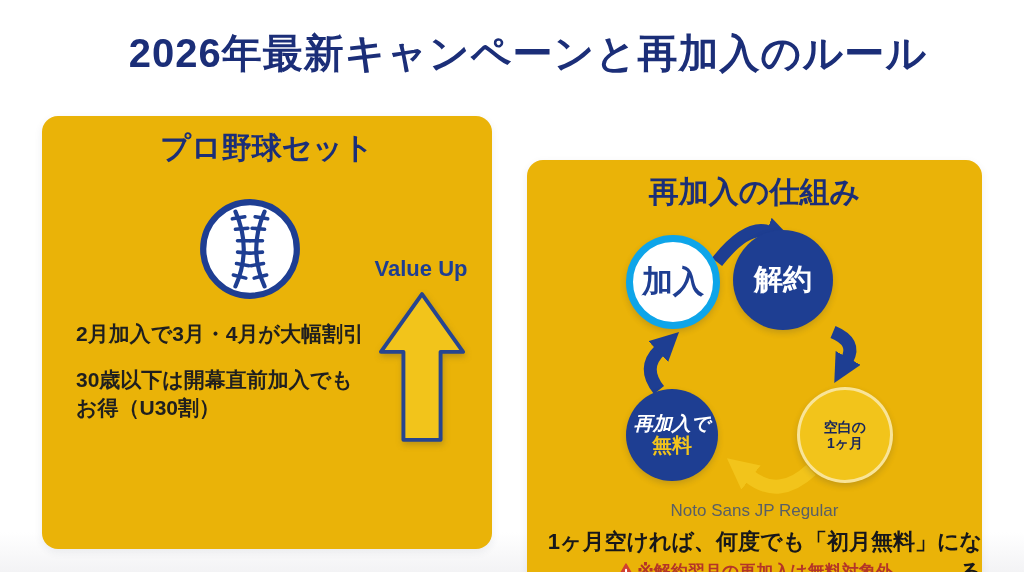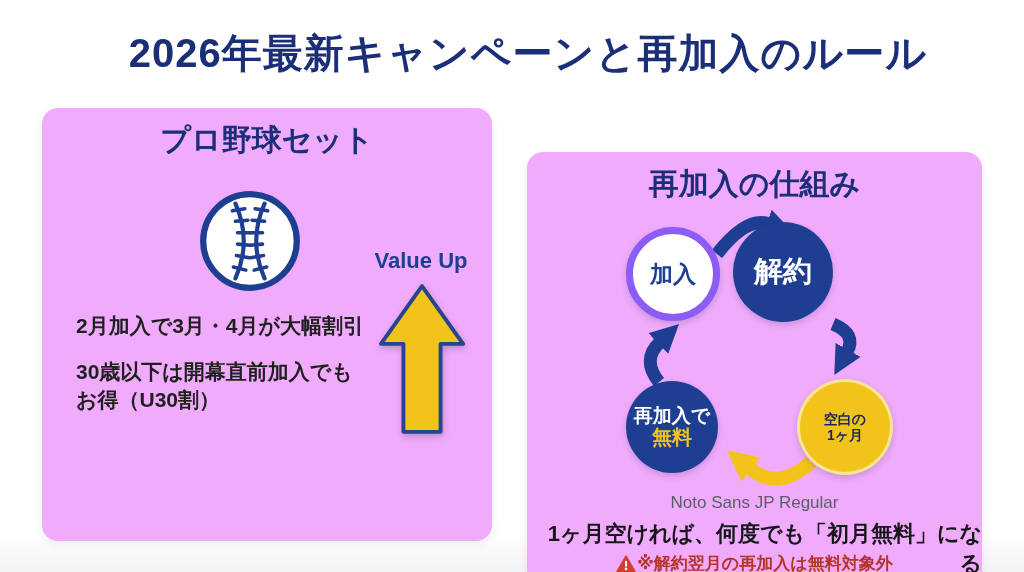--- a/index.html
+++ b/index.html
@@ -10,22 +10,22 @@
     background:linear-gradient(#ffffff 0 93%, #f3f3f5 100%);
     font-family:"Liberation Sans","DejaVu Sans",sans-serif;
     overflow:hidden;
   }
   .main-title {
     position:absolute; left:16px; top:26px; width:1024px;
     text-align:center; font-size:40px; font-weight:bold;
     color:#1b2e78; letter-spacing:1px;
   }
   .panel {
-    position:absolute; top:108px; height:433px;
-    background:#f0abfc; border-radius:16px;
+    position:absolute; top:116px; height:433px;
+    background:#eab308; border-radius:16px;
     box-shadow:0 3px 8px rgba(40,50,80,0.08);
   }
   .panel.left  { left:42px;  width:450px; }
   .panel.right { left:527px; width:455px;margin-top:44px; }
   .panel-title {
     position:absolute; top:12px; left:0; width:100%;
     text-align:center; font-size:30px; font-weight:bold; color:#1b2e78;
   }
   
   .baseball { position:absolute; left:156px; top:81px; width:104px; height:104px; }
@@ -38,29 +38,29 @@
   .lp-text { position:absolute; left:34px; color:#1f1f1f; font-weight:bold;
     font-size:21px; line-height:1.32; }
   .lp-point1 { top:204px; }
   .lp-point2 { top:250px; }
   
   .cycle-svg { position:absolute; left:0; top:0; width:455px; height:433px; }
   .node { position:absolute; border-radius:50%; display:flex; flex-direction:column;
     align-items:center; justify-content:center; text-align:center;
     font-weight:bold; line-height:1.15; box-shadow:0 3px 6px rgba(30,40,70,0.18); }
   .node-join   { left:99px;  top:75px;  width:94px;  height:94px;
-    background:#ffffff; border:7px solid #8b5cf6; color:#1e3e92; font-size:23px; }
+    background:#ffffff; border:7px solid #0ea5e9; color:#1e3e92; font-size:31px; }
   .node-cancel { left:206px; top:70px;  width:100px; height:100px;
     background:#1e3e92; color:#ffffff; font-size:29px; }
   .node-blank  { left:270px; top:227px; width:96px;  height:96px;
     background:#f2c41b; border:3px solid rgba(255,255,255,0.55);
     color:#17265c; font-size:14px; }
   .node-rejoin { left:99px;  top:229px; width:92px;  height:92px;
     background:#1e3e92; font-size:19px; }
-  .node-rejoin .l1 { color:#ffffff; }
+  .node-rejoin .l1 { color:#ffffff;font-style:italic; }
   .node-rejoin .l2 { color:#f2c41b; font-size:20px; }
   .font-note {
     position:absolute; top:341px; left:0; width:100%; text-align:center;
     color:#595f66; font-size:17px; font-weight:normal;
   }
   .rule-note {
     position:absolute; top:367px; left:0; width:100%; text-align:right;
     color:#17171a; font-size:22px; font-weight:bold;
   }
   .warning-row {

